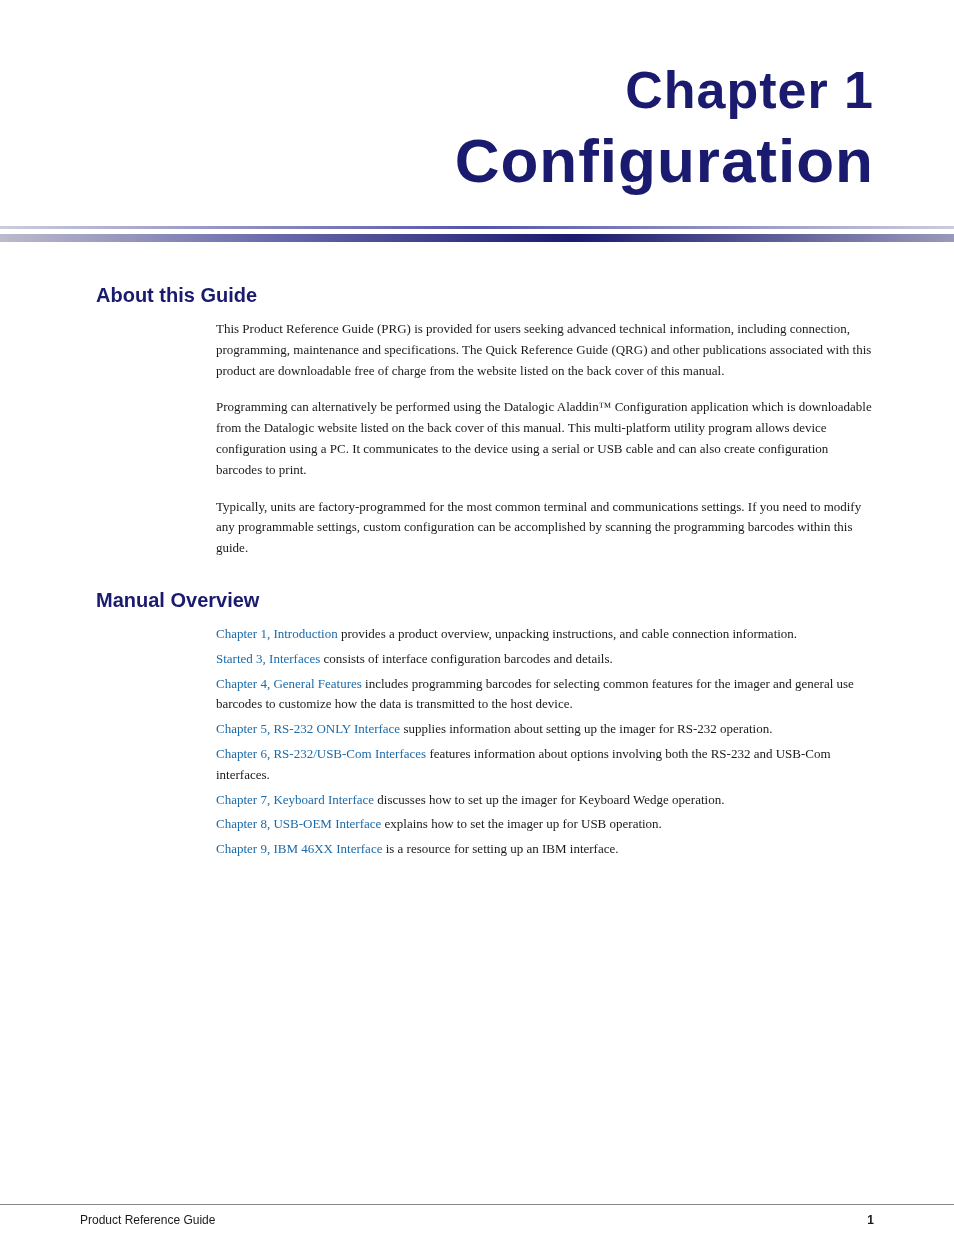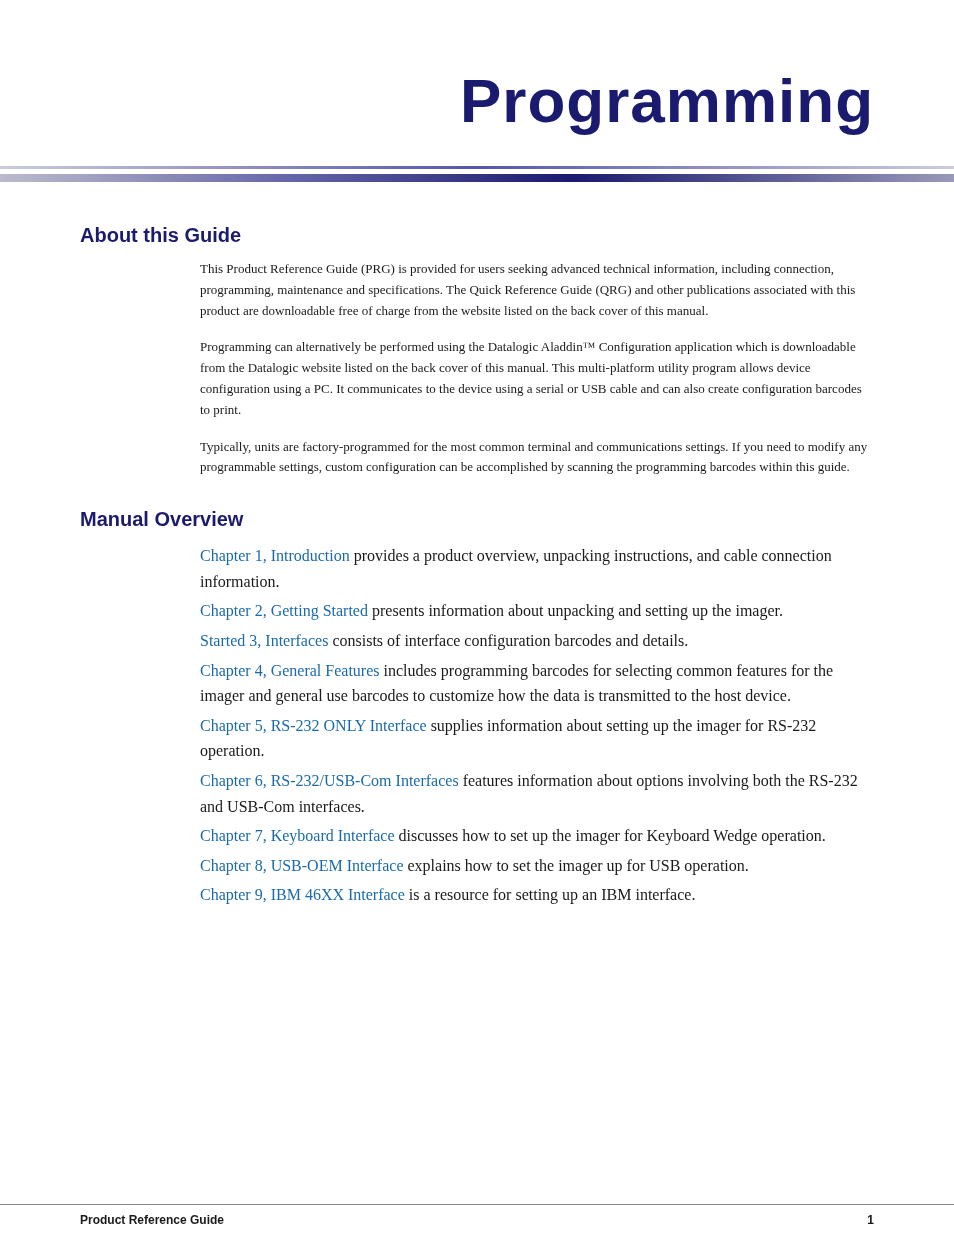--- a/index.html
+++ b/index.html
@@ -71,20 +71,21 @@
       top: 8px;
       left: 0;
       right: 0;
       height: 8px;
       background: linear-gradient(to right, #bbbbcc 0%, #6666aa 30%, #1a1a6e 60%, #9999bb 100%);
     }
 
     
     .content {
       padding: 40px 80px 40px 80px;
+      margin-left: 16px;
     }
 
     
     .section-heading {
       font-size: 20px;
       font-weight: 700;
       color: #1a1a6e;
       font-family: Arial, Helvetica, sans-serif;
       margin-bottom: 12px;
       margin-top: 30px;
@@ -100,21 +101,21 @@
       font-size: 13px;
       line-height: 1.6;
       color: #1a1a1a;
       margin-bottom: 16px;
       font-family: Georgia, serif;
     }
 
     
     .overview-block {
       margin-left: 120px;
-      font-size: 16px;
+      font-size: 13px;
       line-height: 1.6;
       color: #1a1a1a;
       font-family: Georgia, serif;
     }
 
     .overview-item {
       margin-bottom: 4px;
     }
 
     .link-text {
@@ -130,21 +131,21 @@
       right: 0;
       border-top: 1px solid #888888;
       padding: 8px 80px;
       display: flex;
       justify-content: space-between;
       align-items: center;
     }
 
     .footer-left {
       font-size: 12px;
-      font-weight: 700;
+      font-weight: 400;
       color: #1a1a1a;
       font-family: Arial, Helvetica, sans-serif;
     }
 
     .footer-right {
       font-size: 12px;
       font-weight: 700;
       color: #1a1a1a;
       font-family: Arial, Helvetica, sans-serif;
     }
@@ -156,21 +157,22 @@
     .manual-section {
       margin-top: 30px;
     }
   </style>
 </head>
 <body>
 
 <div class="page">
 
   <div class="chapter-header">
-    <span class="chapter-title">Programming</span>
+    <span class="chapter-label">Chapter 1</span>
+    <span class="chapter-title">Configuration</span>
   </div>
 
   <div class="header-rule-container">
     <div class="header-rule-top"></div>
     <div class="header-rule-bottom"></div>
   </div>
 
   <div class="content">
 
     <div class="about-section">
@@ -197,23 +199,20 @@
 
     <div class="manual-section">
       <div class="section-heading">Manual Overview</div>
 
       <div class="overview-block">
 
         <div class="overview-item">
           <span class="link-text">Chapter 1, Introduction</span><span> provides a product overview, unpacking instructions, and cable connection information.</span>
         </div>
 
-        <div class="overview-item">
-          <span class="link-text">Chapter 2, Getting Started</span><span> presents information about unpacking and setting up the imager.</span>
-        </div>
 
         <div class="overview-item">
           <span class="link-text">Started 3, Interfaces</span><span> consists of interface configuration barcodes and details.</span>
         </div>
 
         <div class="overview-item">
           <span class="link-text">Chapter 4, General Features</span><span> includes programming barcodes for selecting common features for the imager and general use barcodes to customize how the data is transmitted to the host device.</span>
         </div>
 
         <div class="overview-item">

